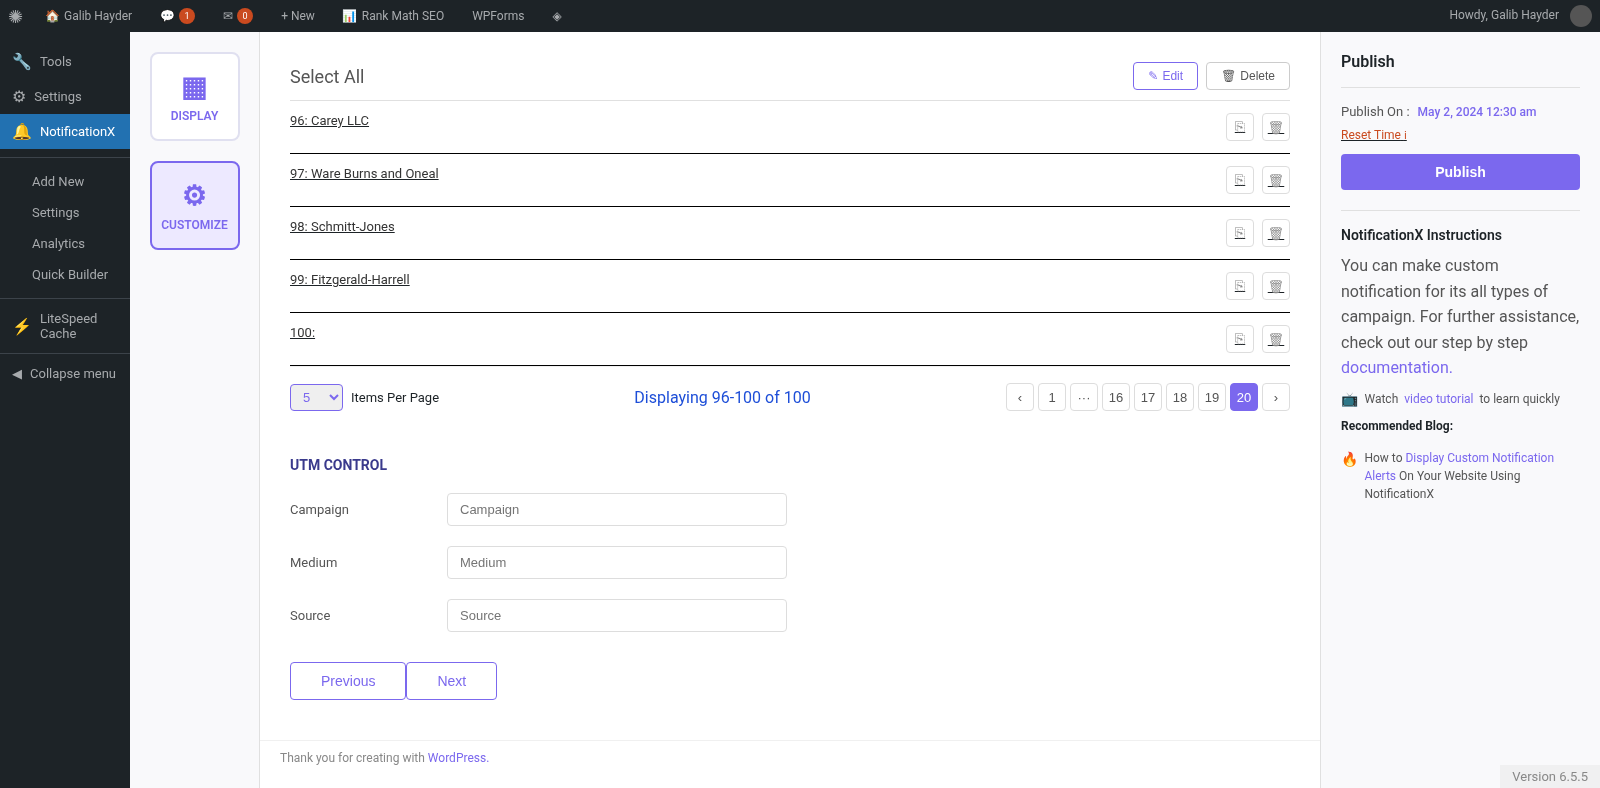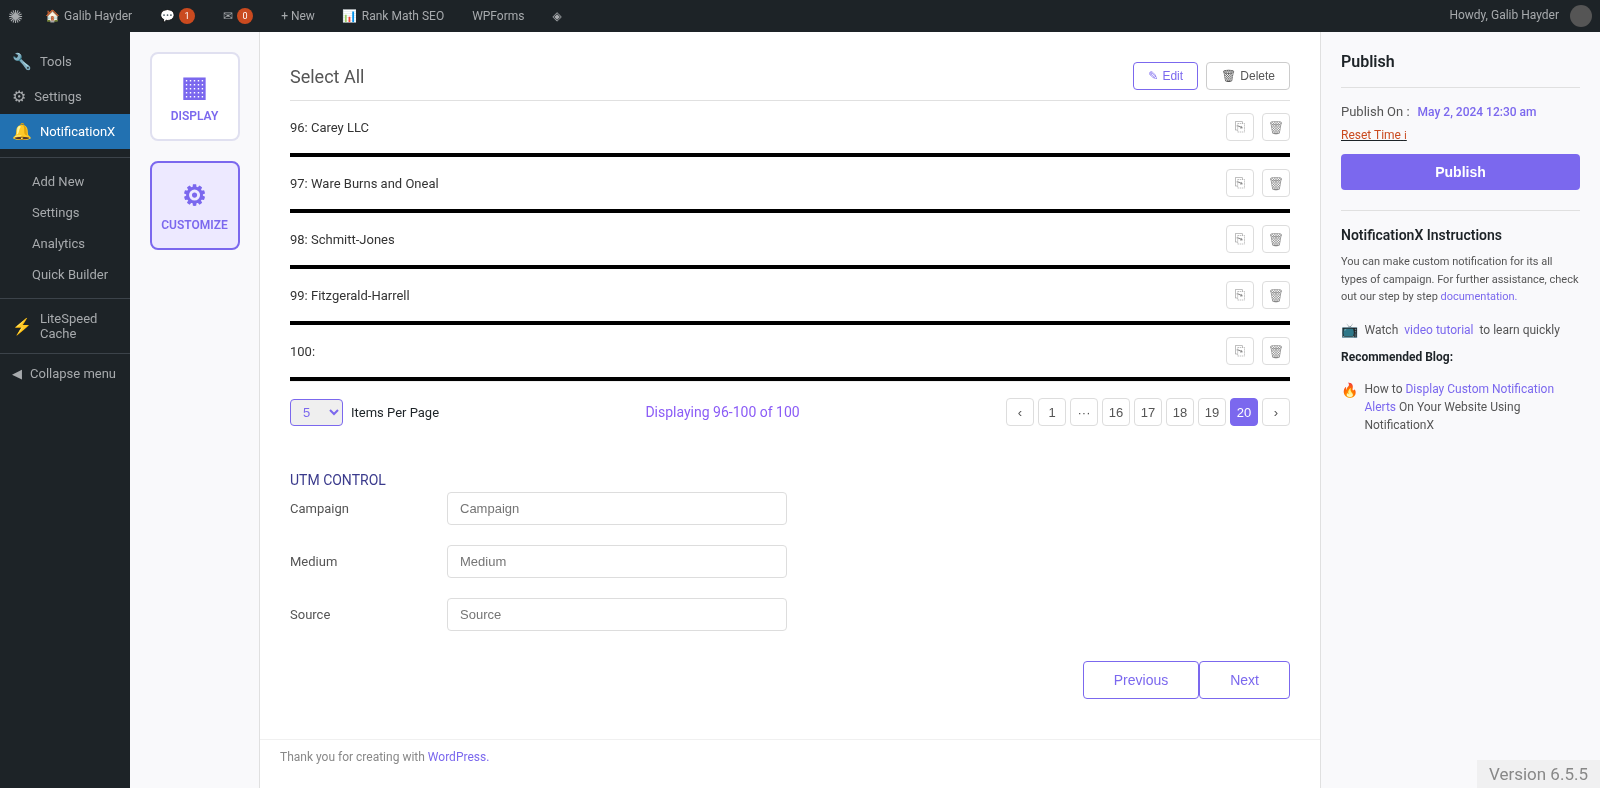--- a/index.html
+++ b/index.html
@@ -113,24 +113,25 @@
       border: 1px solid #ccc;
       color: #555;
       padding: 6px 14px;
       border-radius: 4px;
       cursor: pointer;
       font-size: 12px;
       display: inline-flex; align-items: center; gap: 4px;
     }
     .table-row {
       display: flex;
-      align-items: center;
+      align-items: flex-start;
       justify-content: space-between;
       padding: 12px 0;
-      border-bottom: 4px solid #000000;
+      border-bottom: 1px solid #000000;
+      text-decoration: underline;
     }
     .row-label { font-size: 13px; color: #333; }
     .row-actions { display: flex; gap: 8px; align-items: center; }
     .icon-btn {
       background: none;
       border: 1px solid #ddd;
       border-radius: 4px;
       width: 28px; height: 28px;
       cursor: pointer;
       display: flex; align-items: center; justify-content: center;
@@ -149,40 +150,40 @@
     .per-page-select {
       display: flex; align-items: center; gap: 8px;
     }
     .per-page-select select {
       border: 1px solid #7b68ee;
       border-radius: 4px;
       padding: 4px 8px;
       color: #7b68ee;
       font-size: 13px;
     }
-    .pagination-info { font-size: 14px; color: #8b5cf6; }
+    .pagination-info { font-size: 16px; color: #1d4ed8; }
     .pagination-pages { display: flex; align-items: center; gap: 4px; }
     .page-btn {
       width: 28px; height: 28px;
       border: 1px solid #ddd;
       border-radius: 4px;
       background: #fff;
       cursor: pointer;
       font-size: 13px;
       color: #555;
       display: flex; align-items: center; justify-content: center;
     }
     .page-btn.active { background: #7b68ee; color: #fff; border-color: #7b68ee; }
 
     
     .section-title {
       font-size: 14px;
-      font-weight: 400;
+      font-weight: 700;
       color: #3a3a8c;
-      margin-bottom: 4px;
+      margin-bottom: 20px;
       margin-top: 30px;
     }
     .utm-form { display: flex; flex-direction: column; gap: 20px; }
     .form-row {
       display: flex;
       align-items: center;
       gap: 37px;
     }
     .form-label { width: 120px; font-size: 13px; color: #555; flex-shrink: 0; }
     .form-input {
@@ -192,21 +193,21 @@
       border-radius: 4px;
       padding: 8px 12px;
       font-size: 13px;
       color: #555;
       outline: none;
     }
 
     
     .nav-buttons {
       display: flex;
-      justify-content: flex-end;
+      justify-content: flex-start;
       padding: 30px 0 20px 0;
     }
     .btn-previous {
       border: 1px solid #7b68ee;
       background: #fff;
       color: #7b68ee;
       padding: 10px 30px;
       border-radius: 4px;
       cursor: pointer;
       font-size: 14px;
@@ -255,32 +256,32 @@
       font-size: 14px;
       font-weight: 600;
       cursor: pointer;
       margin-top: 12px;
       width: 100%;
     }
 
     .right-divider { border: none; border-top: 1px solid #e0e0e0; margin: 16px 0; }
 
     .instructions-title { font-size: 14px; font-weight: 600; color: #1d2327; margin-bottom: 10px; }
-    .instructions-text { font-size: 11px; color: #555; line-height: 1.6; margin-bottom: 16px; }
+    .instructions-text { font-size: 16px; color: #555; line-height: 1.6; margin-bottom: 10px; }
     .instructions-text a { color: #7b68ee; text-decoration: none; }
     .video-link { display: flex; align-items: center; gap: 6px; font-size: 12px; color: #555; margin-bottom: 12px; }
     .video-link a { color: #7b68ee; text-decoration: none; }
     .video-icon { color: #2271b1; font-size: 14px; }
     .recommended-title { font-size: 12px; font-weight: 700; color: #1d2327; margin-bottom: 16px; }
     .blog-link { display: flex; align-items: flex-start; gap: 6px; font-size: 12px; color: #555; line-height: 1.5; }
     .blog-link a { color: #7b68ee; text-decoration: none; }
     .fire-icon { color: #e65c00; font-size: 14px; flex-shrink: 0; }
 
     
-    .version-text { font-size: 17px; color: #888; text-align: right; padding: 10px 20px; }
+    .version-text { font-size: 13px; color: #888; text-align: right; padding: 10px 20px; }
   </style>
 </head>
 <body>
 
 <div id="wpadminbar">
   <span class="adminbar-logo">✺</span>
   <div class="adminbar-item">
     <span>🏠</span>
     <span>Galib Hayder</span>
   </div>

